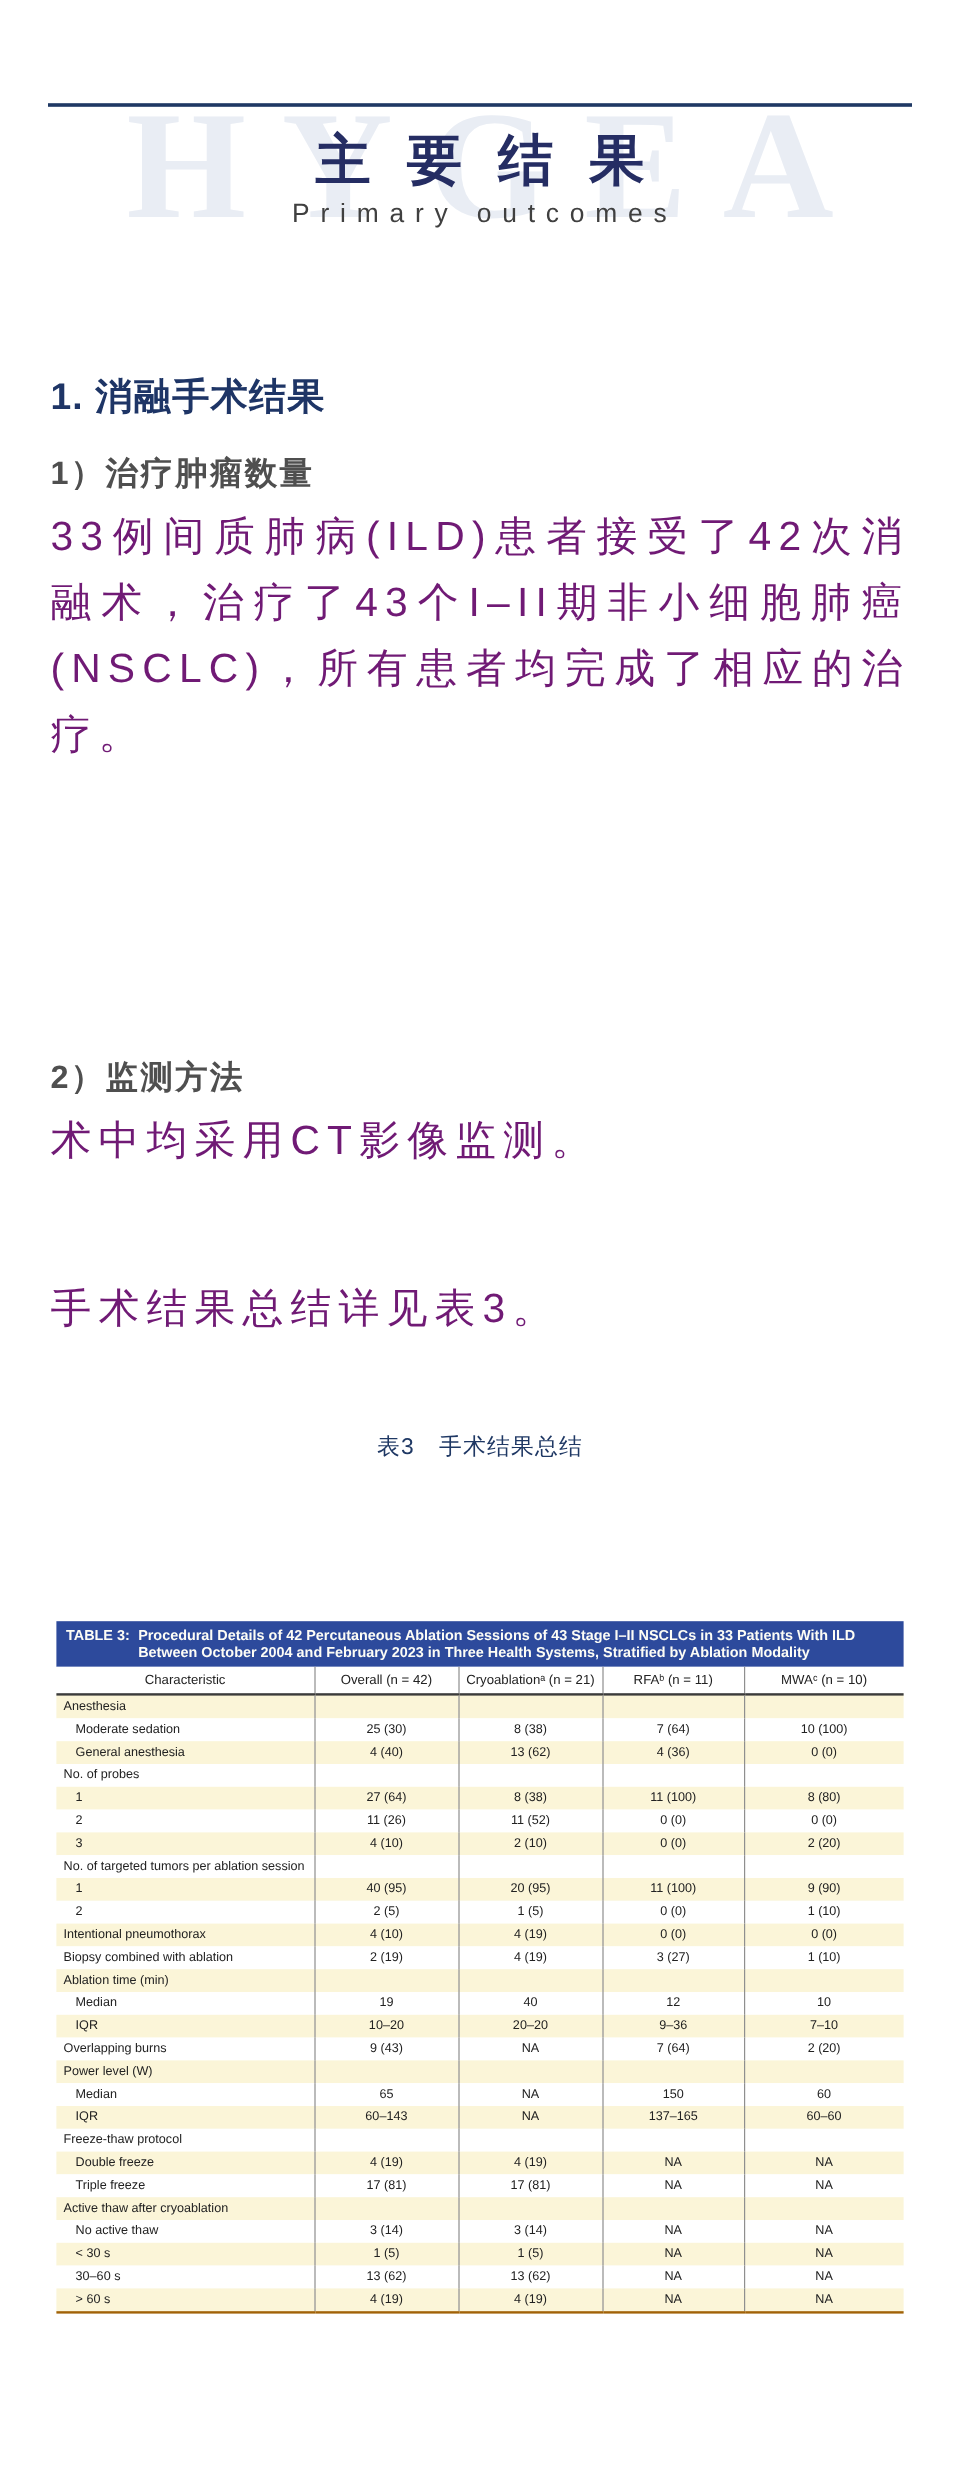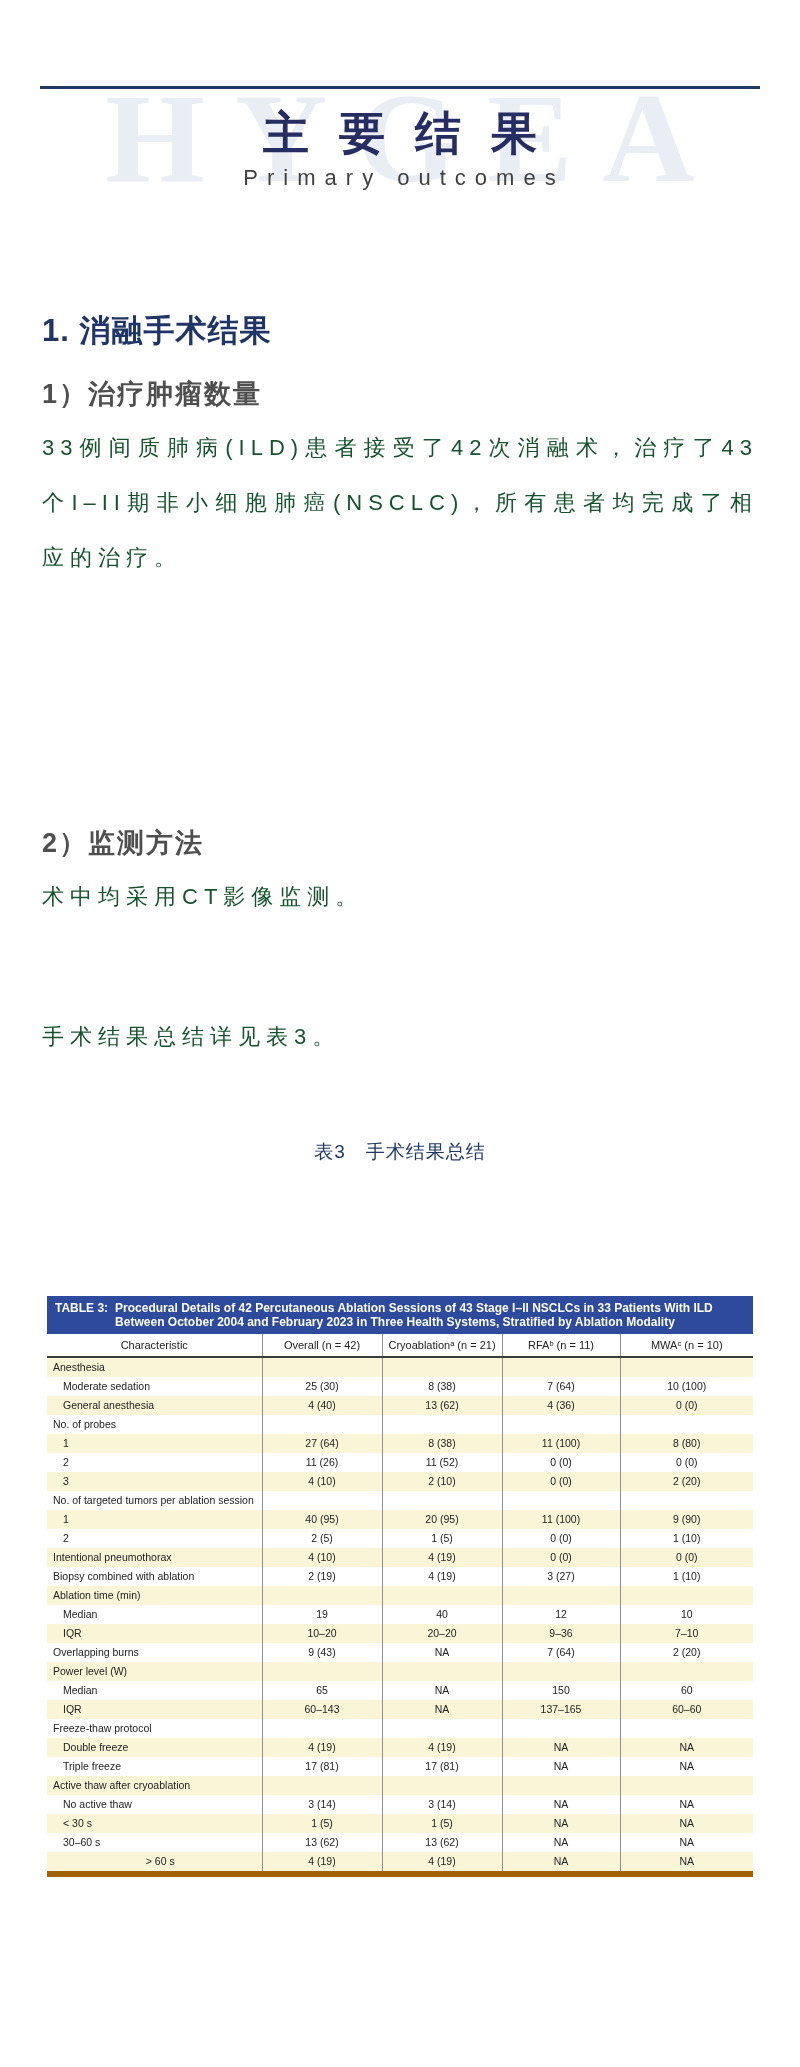--- a/index.html
+++ b/index.html
@@ -39,22 +39,22 @@
     font-size:31px; line-height:42px; font-weight:bold;
     letter-spacing:1px; color:#1e3566;
   }
   .h3 {
     margin-top:24px;
     font-size:27px; line-height:36px; font-weight:bold;
     letter-spacing:2px; color:#4f4f4f;
   }
   .para {
     margin-top:8px;
-    font-size:22px; line-height:55px;
-    letter-spacing:6px; color:#14532d;
+    font-size:34px; line-height:55px;
+    letter-spacing:6px; color:#701a75;
     text-align:justify;
   }
   .gap-big { margin-top:240px; }
   .gap-mid { margin-top:85px; }
   .table-caption {
     margin-top:72px; text-align:center;
     font-size:19px; line-height:32px; font-weight:normal;
     letter-spacing:1px; color:#1f3864;
   }
   
@@ -77,21 +77,21 @@
     border-bottom:2px solid #3b3b3b; background:#ffffff;
   }
   table.t3 td { padding:3px 4px; line-height:13px; }
   table.t3 td.val { text-align:center; }
   table.t3 td.label { text-align:left; padding-left:6px; }
   table.t3 td.label.indent { padding-left:16px; }
   table.t3 tr.cream td { background:#fbf5d8; }
   table.t3 tr.white td { background:#ffffff; }
   table.t3 td + td { border-left:1px solid #8f8f8f; }
   table.t3 thead th + th { border-left:1px solid #8f8f8f; }
-  table.t3 tbody tr:last-child td { border-bottom:6px solid #a16207;text-align:center; }
+  table.t3 tbody tr:last-child td { border-bottom:2px solid #a16207; }
 </style>
 </head>
 <body>
 
 <hr class="top-rule">
 
 <div class="hero">
   <div class="watermark">HYGEA</div>
   <div class="hero-title">主要结果</div>
   <div class="hero-subtitle">Primary outcomes</div>

